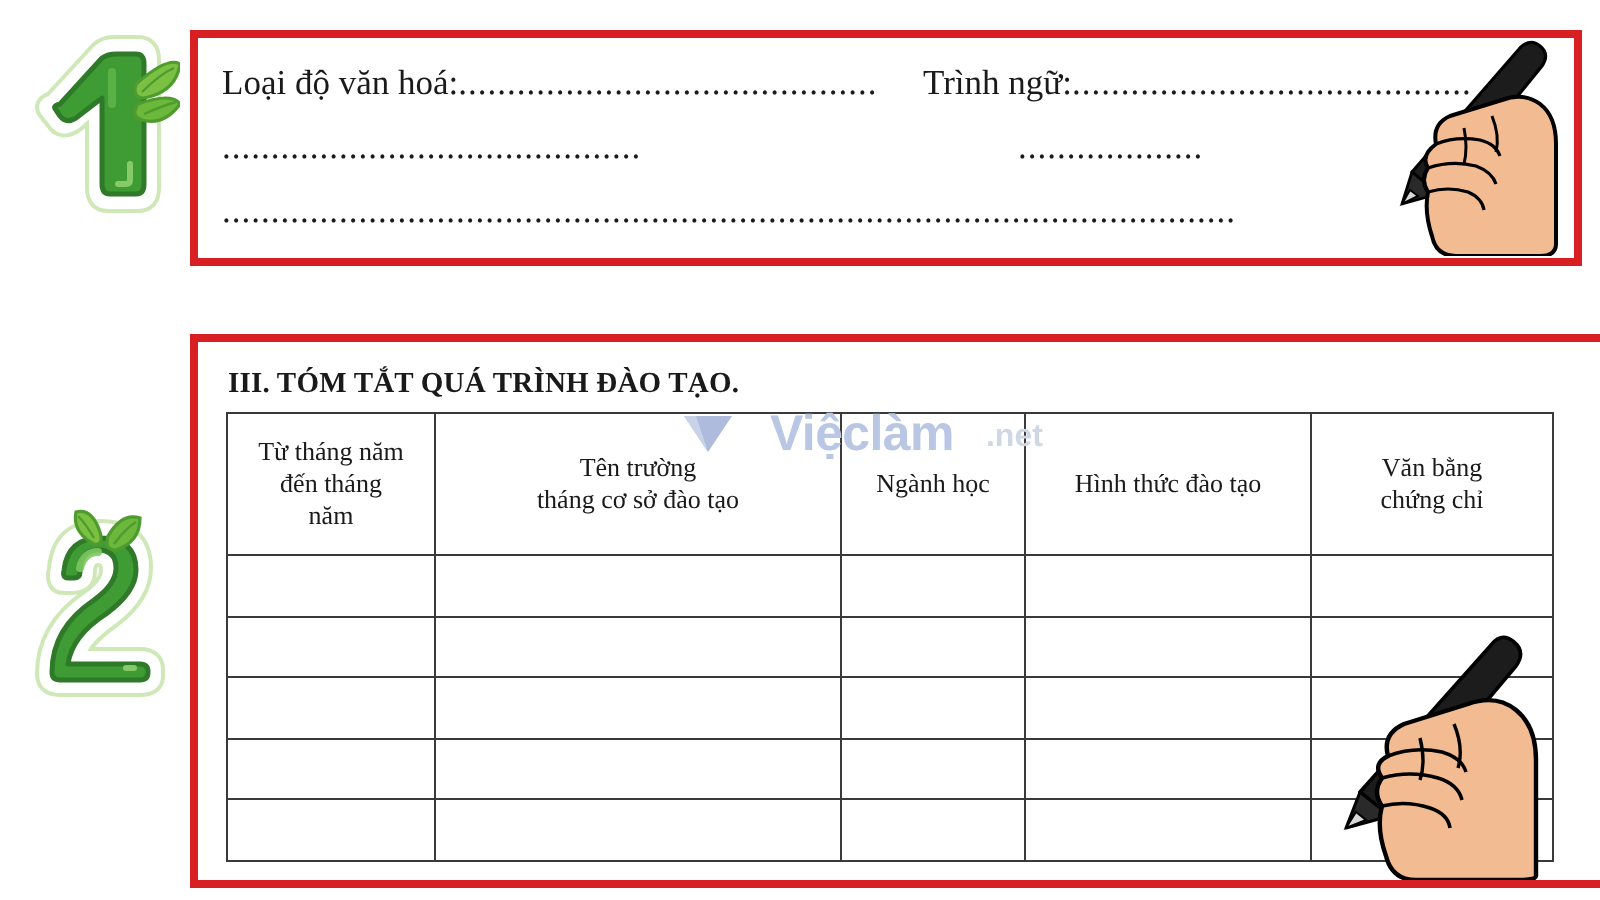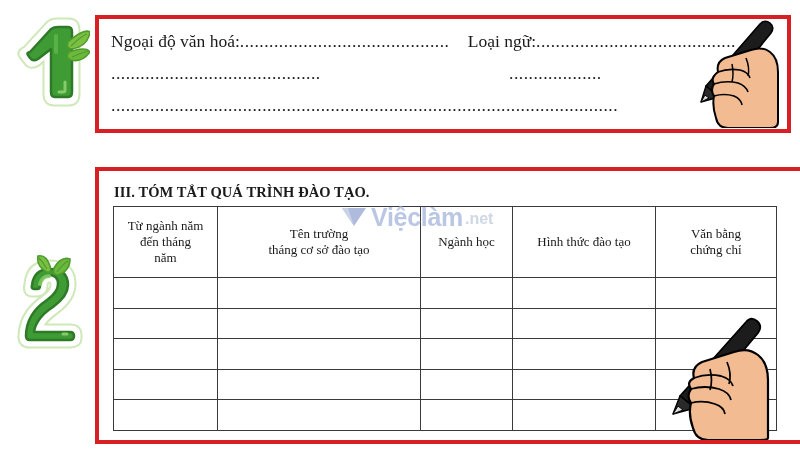--- a/index.html
+++ b/index.html
@@ -130,20 +130,21 @@
   
   #watermark {
     position: absolute;
     left: 340px;
     top: 204px;
     display: flex;
     align-items: center;
     pointer-events: none;
     z-index: 5;
     font-family: "Liberation Sans", sans-serif;
+    gap: 14px;
   }
   #watermark .wm-text {
     font-size: 25px;
     font-weight: bold;
     color: #b9c6e4;
     letter-spacing: -0.3px;
     line-height: 1;
   }
   #watermark .wm-suffix {
     font-size: 16px;
@@ -198,23 +199,23 @@
       <path d="M38 14 Q45 2 54 5 Q54 17 42 21 Q36 21 38 14 Z" fill="#6cb83c" stroke="#4e9c2e" stroke-width="1.6"></path>
       <path d="M41 18 Q47 10 52 7" stroke="#4e9c2e" stroke-width="1.2" fill="none"></path>
     </g>
   </svg>
 </div>
 
 <div class="red-box" id="section-one-box">
   <div class="form-lines">
 
     <div class="form-line">
-      <span class="fl-label">Ngoại độ văn hoá:</span>
+      <span class="fl-label">Loại độ văn hoá:</span>
       <span class="fl-dots">...........................................</span>
-      <span class="fl-label">Loại ngữ:</span>
+      <span class="fl-label">Trình ngữ:</span>
       <span class="fl-dots-fixed dots-w1">.........................................</span>
     </div>
 
     <div class="form-line">
       <span class="fl-dots">...........................................</span>
       <span class="fl-dots-fixed dots-w2">...................</span>
     </div>
 
     <div class="form-line">
       <span class="fl-dots">........................................................................................................</span>
@@ -250,21 +251,21 @@
       <colgroup>
         <col class="col-1">
           <col class="col-2">
           <col class="col-3">
           <col class="col-4">
           <col class="col-5">
       </colgroup>
       <thead>
         <tr>
           <th>
-            <span class="th-line">Từ ngành năm</span>
+            <span class="th-line">Từ tháng năm</span>
             <span class="th-line">đến tháng</span>
             <span class="th-line">năm</span>
           </th>
           <th>
             <span class="th-line">Tên trường</span>
             <span class="th-line">tháng cơ sở đào tạo</span>
           </th>
           <th>
             <span class="th-line">Ngành học</span>
           </th>

